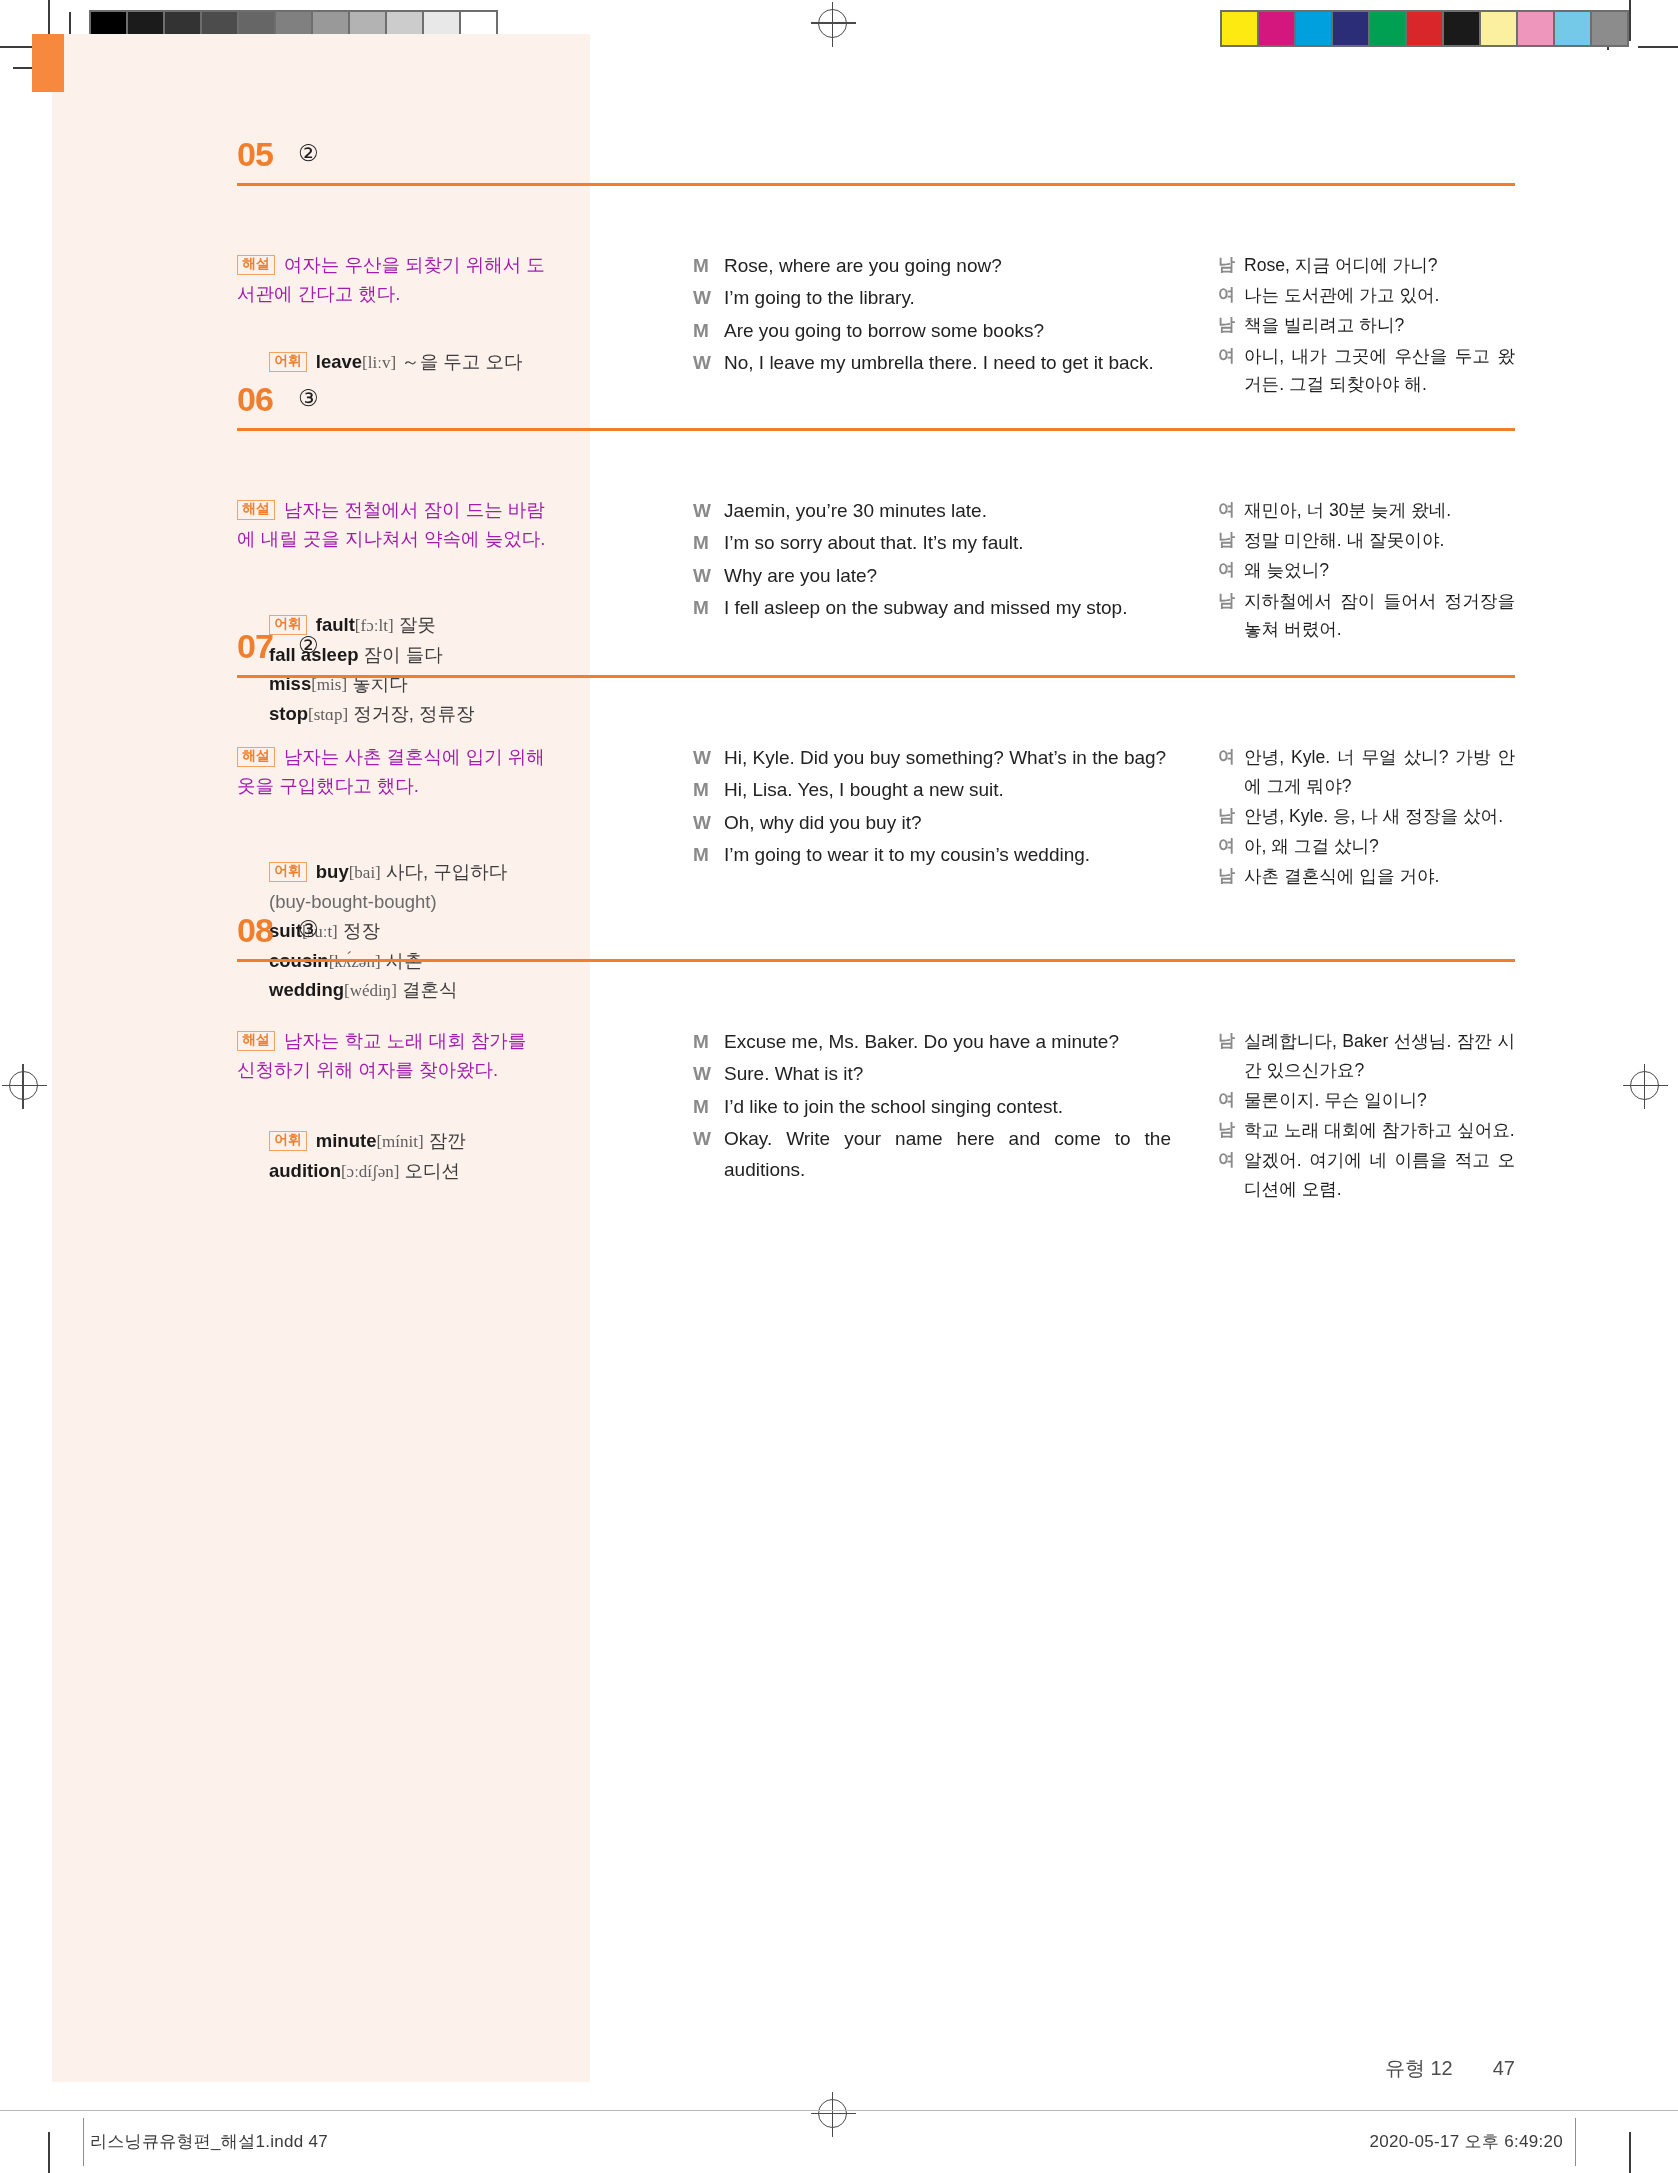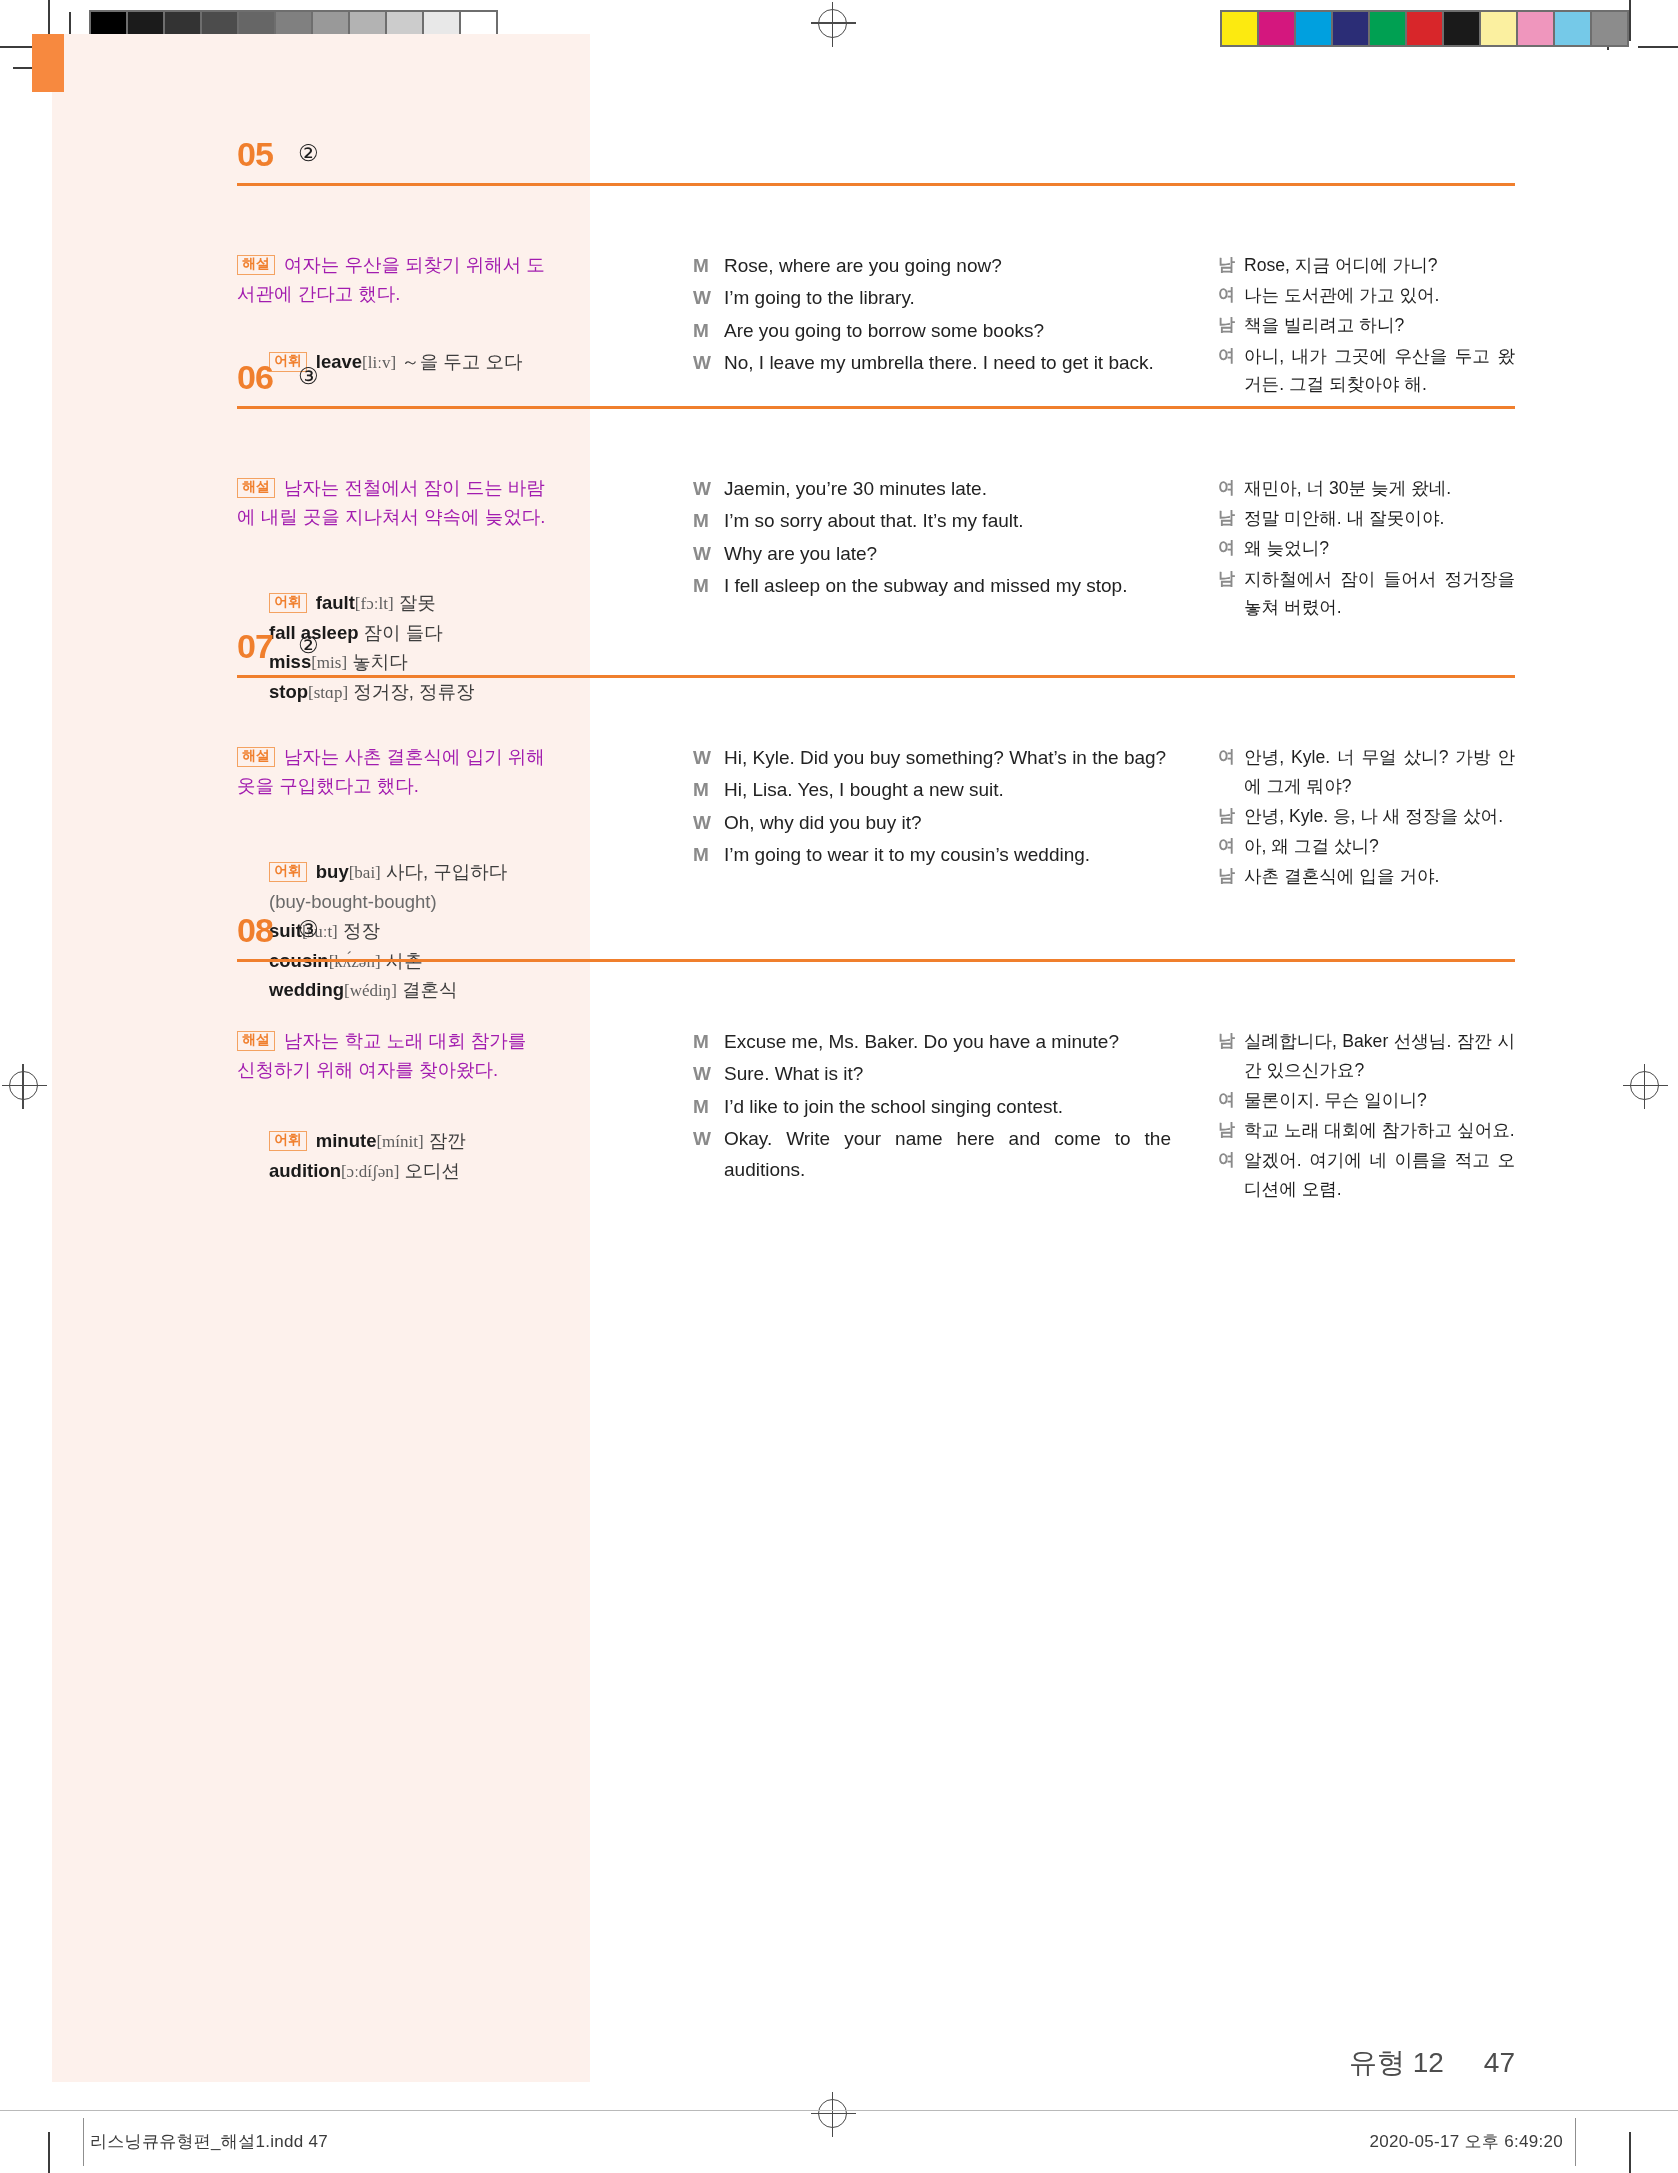--- a/index.html
+++ b/index.html
@@ -209,21 +209,21 @@
   .ttext.nojust { text-align: left; }
 
   
   .page-footer {
     position: absolute;
     right: 0;
     bottom: 0;
     display: flex;
     align-items: baseline;
     gap: 40px;
-    font-size: 28px;
+    font-size: 20px;
     color: #4d4d4d;
     margin-top: 40px;
   }
 
   .print-footer {
     position: absolute;
     left: 0;
     right: 0;
     bottom: 0;
     height: 62px;
@@ -350,21 +350,21 @@
               <div class="tspk">남</div>
               <div class="ttext nojust">책을 빌리려고 하니?</div>
             </div>
             <div class="tline">
               <div class="tspk">여</div>
               <div class="ttext">아니, 내가 그곳에 우산을 두고 왔거든. 그걸 되찾아야 해.</div>
             </div>
           </div>
         </div>
       </div>
-      <div class="qblock" style="top: 326px;">
+      <div class="qblock" style="top: 348px;">
         <div class="qhead">
           <div class="qnum">06</div>
           <div class="qans">③</div>
           <div class="qrule"></div>
         </div>
         <div class="qbody">
           <div class="expl"><span class="tag">해설</span><span class="expl-text">남자는 전철에서 잠이 드는 바람에 내릴 곳을 지나쳐서 약속에 늦었다.</span></div>
           <div class="vocab" style="top: 114px;">
             <div class="vocab-line"><span class="tag">어휘</span><span class="w">fault</span><span class="ipa">[fɔːlt]</span><span class="kr"> 잘못</span></div>
             <div class="vocab-line"><span class="w">fall asleep</span><span class="kr"> 잠이 들다</span></div>

